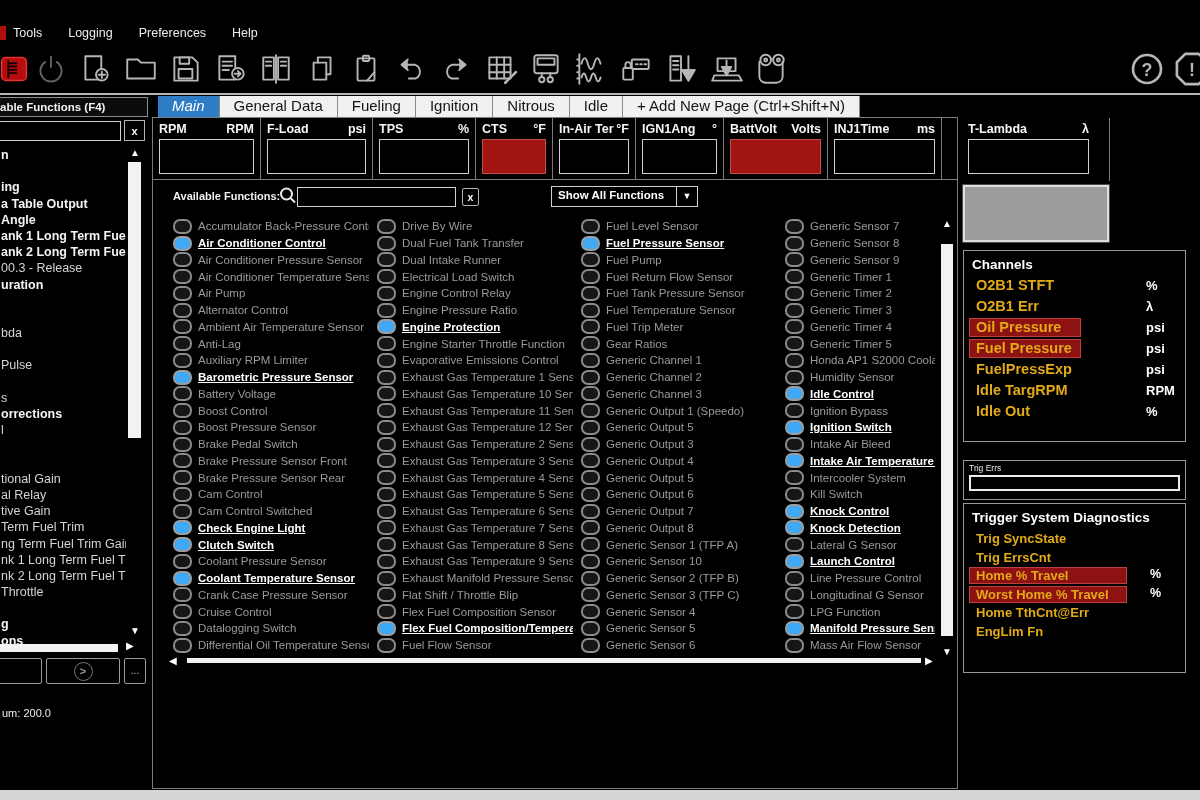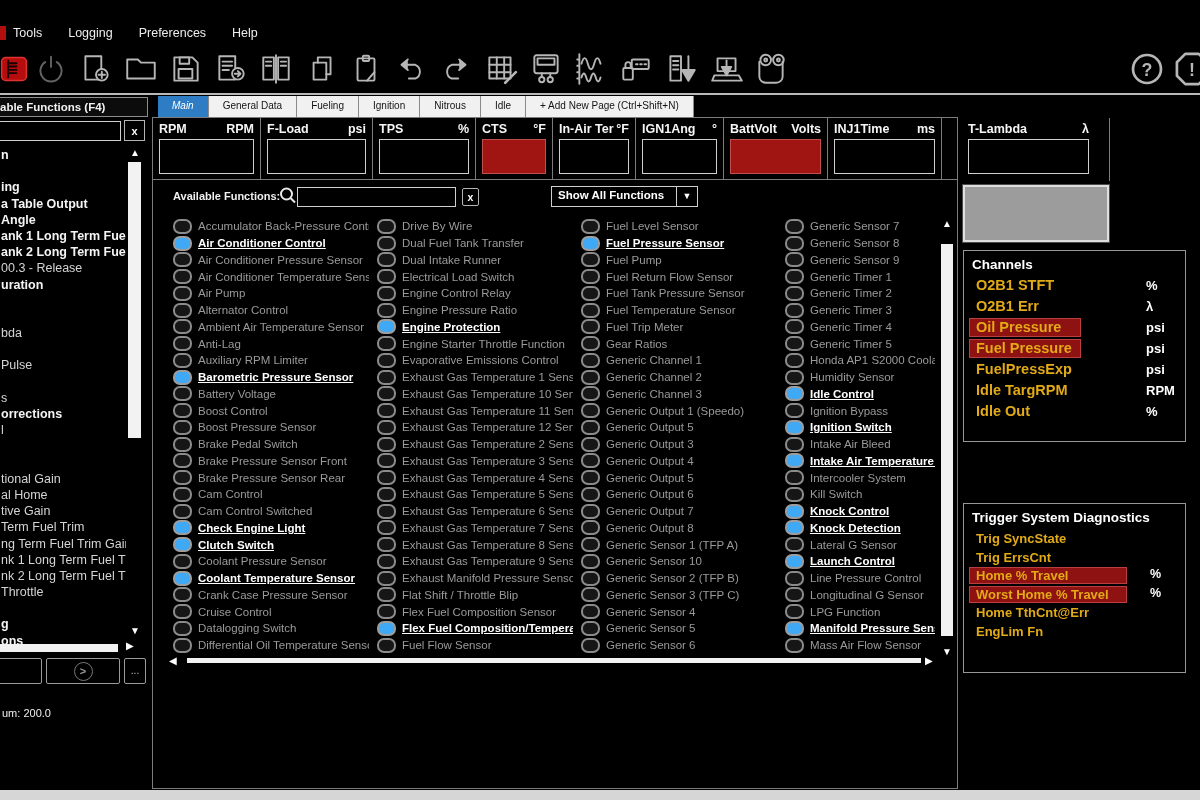--- a/index.html
+++ b/index.html
@@ -43,21 +43,21 @@
      color:#cfcfcf;box-sizing:border-box;text-align:center;}
   #side-btn-prev{left:-10px;top:561px;width:52px;}
   #side-btn-next{left:46px;top:561px;width:74px;font-size:13px;line-height:24px;}
   #side-btn-next .circ{display:inline-block;width:17px;height:17px;border:1.5px solid #777;border-radius:50%;
      line-height:16px;color:#9a9a9a;font-weight:bold;font-size:11px;vertical-align:middle;}
   #side-btn-more{left:124px;top:561px;width:22px;font-size:10px;line-height:24px;color:#bbb;}
   #sidebar-footer{position:absolute;left:2px;top:610px;font-size:11px;color:#eee;white-space:nowrap;}
 
   
   #tabs{position:absolute;left:158px;top:96px;height:21px;display:flex;}
-  .tab{height:21px;line-height:20px;padding:0 14px;font-size:10px;background:#f1f1f1;color:#141414;
+  .tab{height:21px;line-height:20px;padding:0 14px;font-size:15px;background:#f1f1f1;color:#141414;
        border-right:1px solid #8a8a8a;box-sizing:border-box;white-space:nowrap;}
   .tab.active{background:#2e7cc3;color:#fff;font-style:italic;}
 
   
   #content{position:absolute;left:152px;top:117px;width:806px;height:672px;border:1px solid #7c7c7c;
            box-sizing:border-box;background:#000;}
   #gauges{position:absolute;left:0;top:0;width:804px;height:62px;display:flex;
           border-bottom:1px solid #7c7c7c;box-sizing:border-box;}
   .gauge{box-sizing:border-box;border-right:1px solid #7c7c7c;padding:4px 6px 0 6px;flex:0 0 auto;}
   .g-head{display:flex;justify-content:space-between;font-size:12.5px;font-weight:bold;color:#f5f5f5;}
@@ -297,21 +297,21 @@
         <div class="tree-item">bda</div>
         <div class="tree-item"></div>
         <div class="tree-item">Pulse</div>
         <div class="tree-item"></div>
         <div class="tree-item">s</div>
         <div class="tree-item bold">orrections</div>
         <div class="tree-item">l</div>
         <div class="tree-item"></div>
         <div class="tree-item"></div>
         <div class="tree-item">tional Gain</div>
-        <div class="tree-item">al Home</div>
+        <div class="tree-item">al Relay</div>
         <div class="tree-item">tive Gain</div>
         <div class="tree-item">Term Fuel Trim</div>
         <div class="tree-item">ng Term Fuel Trim Gain</div>
         <div class="tree-item">nk 1 Long Term Fuel Trim</div>
         <div class="tree-item">nk 2 Long Term Fuel Trim</div>
         <div class="tree-item">Throttle</div>
         <div class="tree-item"></div>
         <div class="tree-item bold">g</div>
         <div class="tree-item bold">ons</div>
       </div>
@@ -861,20 +861,24 @@
         <div class="ch-row"><span class="ch-label">O2B1 STFT</span><span class="ch-unit">%</span></div>
         <div class="ch-row"><span class="ch-label">O2B1 Err</span><span class="ch-unit">λ</span></div>
         <div class="ch-row"><span class="ch-label alarm">Oil Pressure</span><span class="ch-unit">psi</span></div>
         <div class="ch-row"><span class="ch-label alarm">Fuel Pressure</span><span class="ch-unit">psi</span></div>
         <div class="ch-row"><span class="ch-label">FuelPressExp</span><span class="ch-unit">psi</span></div>
         <div class="ch-row"><span class="ch-label">Idle TargRPM</span><span class="ch-unit">RPM</span></div>
         <div class="ch-row"><span class="ch-label">Idle Out</span><span class="ch-unit">%</span></div>
       </div>
   </div>
 
+  <div class="rp" id="trigerrs">
+    <div id="trigerrs-label">Trig Errs</div>
+    <div id="trigerrs-bar"></div>
+  </div>
 
   <div class="rp" id="diag">
     <div class="panel-title">Trigger System Diagnostics</div>
     <div id="diag-rows">
         <div class="dg-row"><span class="dg-label">Trig SyncState</span></div>
         <div class="dg-row"><span class="dg-label">Trig ErrsCnt</span></div>
         <div class="dg-row"><span class="dg-label alarm">Home % Travel</span><span class="dg-unit">%</span></div>
         <div class="dg-row"><span class="dg-label alarm">Worst Home % Travel</span><span class="dg-unit">%</span></div>
         <div class="dg-row"><span class="dg-label">Home TthCnt@Err</span></div>
         <div class="dg-row"><span class="dg-label">EngLim Fn</span></div>

